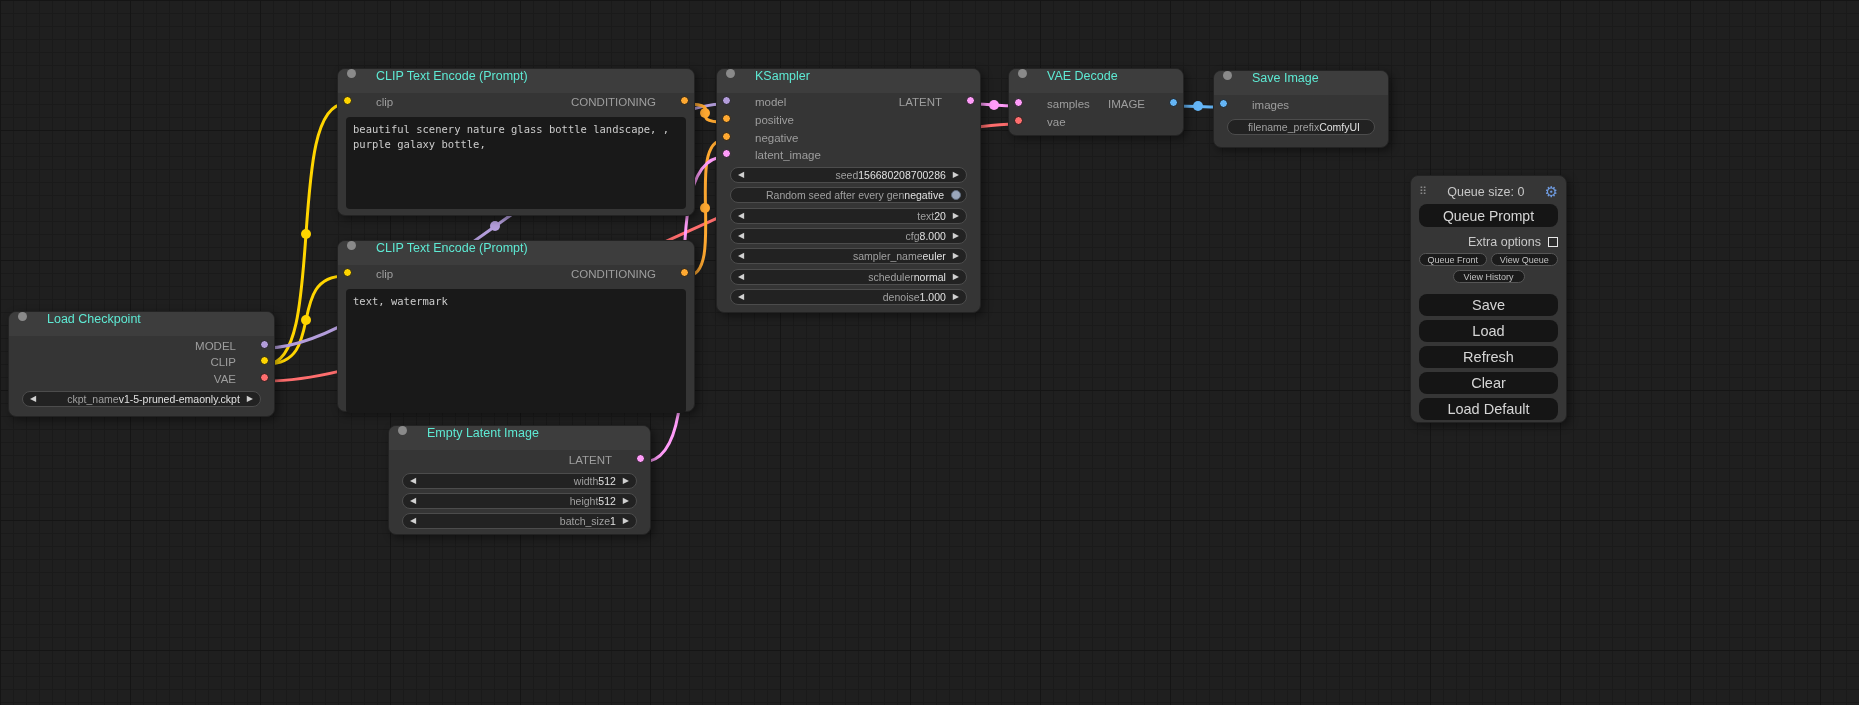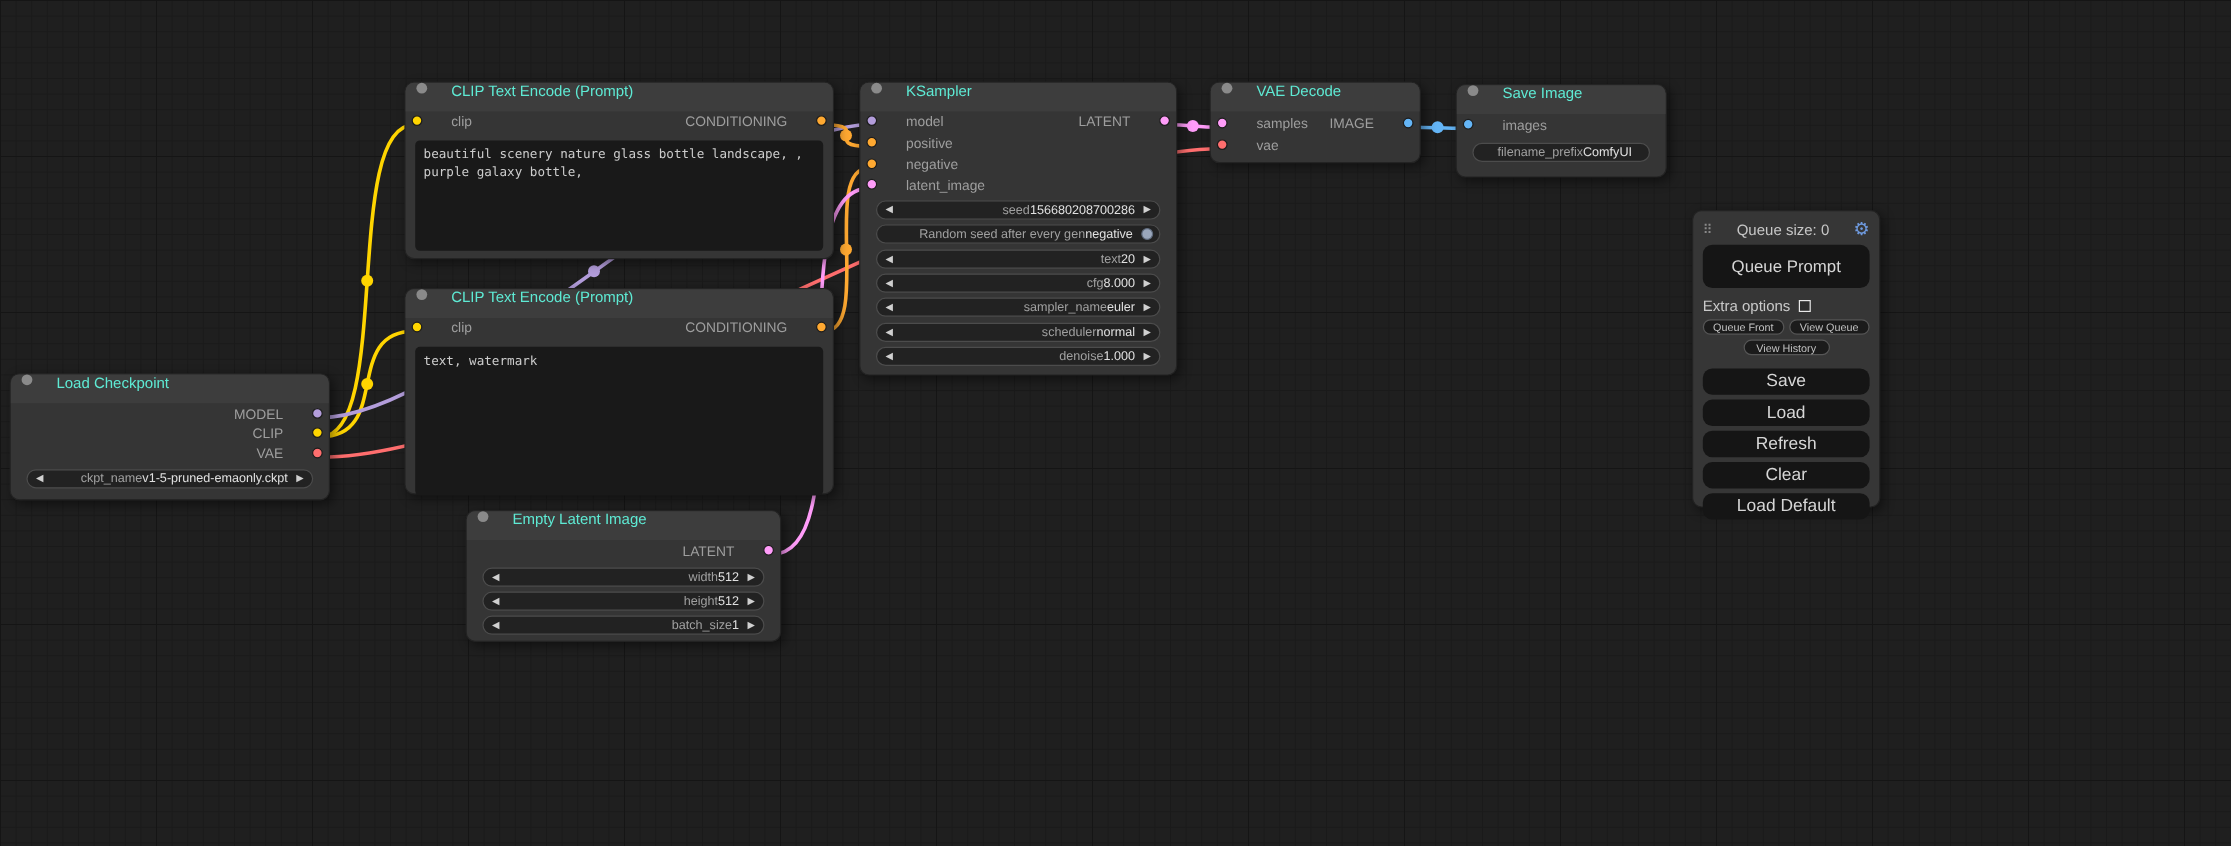--- a/index.html
+++ b/index.html
@@ -97,22 +97,22 @@
   }
   .menu-header { display: flex; align-items: center; justify-content: space-between; height: 17px; margin-bottom: 4px; }
   .drag { color: #8a8a8a; font-size: 11px; cursor: grab; }
   .queue-size { color: #c7c7c7; font-size: 12.5px; }
   .gear { color: #6f9be0; font-size: 15px; cursor: pointer; line-height: 1; }
   .btn {
     display: flex; align-items: center; justify-content: center;
     background: #151515; color: #d6d6d6; border-radius: 8px; cursor: pointer;
     white-space: nowrap;
   }
-  .btn-qp  { height: 36px; font-size: 14px; margin-bottom: 7px; }
-  .extra   { display: flex; align-items: center; justify-content: flex-start; gap: 7px; color: #c9c9c9; font-size: 12.5px; height: 15px; margin-bottom: 4px; }
+  .btn-qp  { height: 23px; font-size: 14px; margin-bottom: 7px; }
+  .extra   { display: flex; align-items: center; justify-content: flex-end; gap: 7px; color: #c9c9c9; font-size: 12.5px; height: 15px; margin-bottom: 4px; }
   .checkbox{ width: 10px; height: 10px; border: 1px solid #e8e8e8; background: #2e2e2e; cursor: pointer; }
   .row-small { display: flex; gap: 4px; margin-bottom: 4px; }
   .btn-sm { height: 13px; font-size: 9px; flex: 1; border-radius: 7px; border: 1px solid #565656; background: #1b1b1b; color: #c2c2c2; }
   .btn-vh { width: 72px; flex: none; margin: 0 auto 11px auto; }
   .btn-big { height: 22px; font-size: 14.5px; margin-bottom: 4px; }
 </style>
 </head>
 <body>
 
 <svg class="wires" width="1859" height="705" viewBox="0 0 1859 705">

